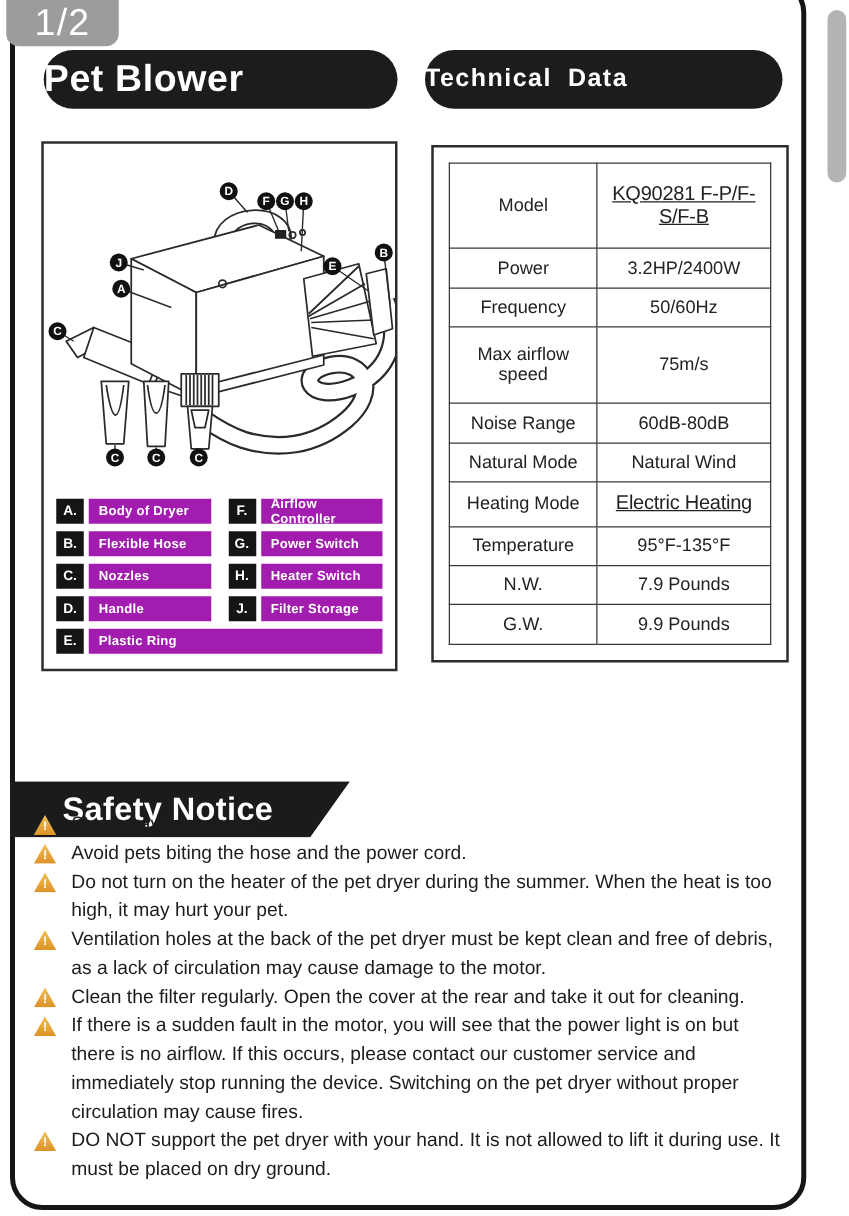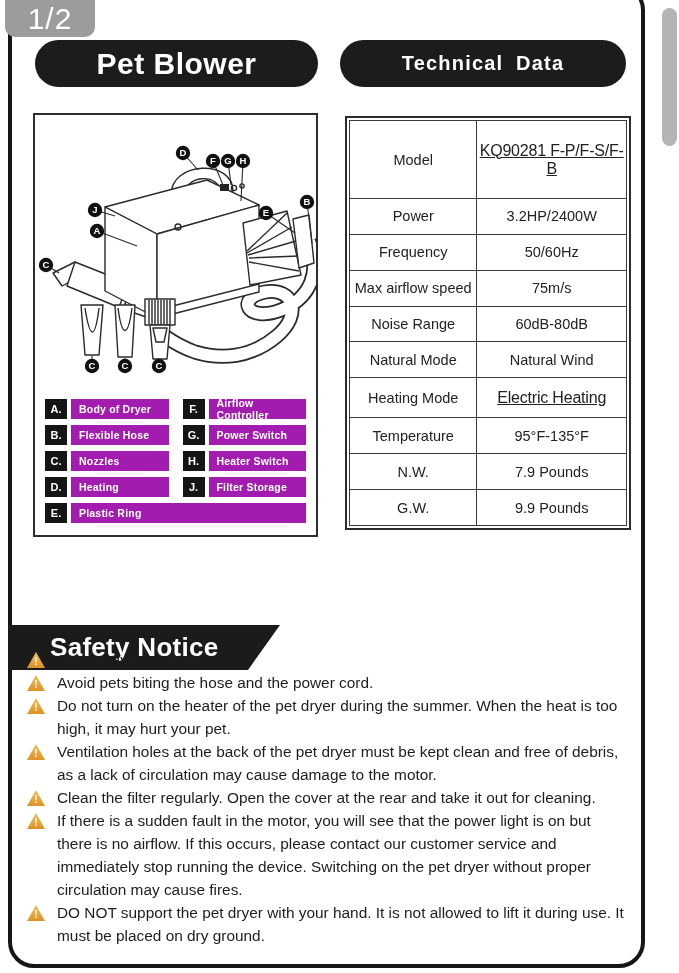--- a/index.html
+++ b/index.html
@@ -22,21 +22,21 @@
     display:flex;align-items:center;justify-content:center;
     color:#ffffff;font-size:30px;letter-spacing:1px;z-index:5;
   }
   .scrollbar{
     position:absolute;right:2px;top:8px;width:15px;height:138px;
     background:#b4b4b4;border-radius:8px;z-index:6;
   }
   
   .pill{
     position:absolute;top:40px;height:47px;background:#1c1c1c;border-radius:24px;
-    display:flex;align-items:center;justify-content:center;color:#fff;
+    display:flex;align-items:center;color:#fff;
   }
   .pill.product{left:35px;width:283px;font-size:30px;font-weight:bold;letter-spacing:.5px;}
   .pill.technical{left:340px;width:286px;font-size:20px;font-weight:bold;letter-spacing:1.2px;word-spacing:6px;}
   
   .diagram-box{
     position:absolute;left:33px;top:113px;width:285px;height:424px;
     border:2px solid #2e2e2e;box-sizing:border-box;background:#fff;
   }
   .diagram-art{position:absolute;left:0;top:0;}
   .legend{
@@ -49,21 +49,21 @@
     width:22px;background:#151515;color:#fff;font-weight:bold;font-size:11px;
     display:flex;align-items:center;justify-content:center;flex:0 0 22px;margin-right:4px;
   }
   .legend-bar{
     flex:1;background:#a21caf;color:#fff;font-weight:bold;font-size:10.5px;
     display:flex;align-items:center;padding-left:8px;letter-spacing:.2px;
   }
   
   .table-box{
     position:absolute;left:345px;top:116px;width:286px;height:414px;
-    border:2px solid #2b2b2b;box-sizing:border-box;padding:2px;background:#fff;
+    border:2px solid #2b2b2b;box-sizing:border-box;padding:12px;background:#fff;
   }
   table.tech{width:100%;height:100%;border-collapse:collapse;}
   table.tech td{
     border:1.5px solid #3a3a3a;text-align:center;vertical-align:middle;
     font-size:14.5px;color:#222;padding:0 2px;
   }
   table.tech td.key{width:46%;}
   table.tech td.small{font-size:16px;letter-spacing:-.2px;text-decoration:underline;}
   
   .safety-banner{
@@ -202,21 +202,21 @@
       <div class="legend-item">
         <span class="legend-chip">C.</span>
         <span class="legend-bar">Nozzles</span>
       </div>
       <div class="legend-item">
         <span class="legend-chip">H.</span>
         <span class="legend-bar">Heater Switch</span>
       </div>
       <div class="legend-item">
         <span class="legend-chip">D.</span>
-        <span class="legend-bar">Heating</span>
+        <span class="legend-bar">Handle</span>
       </div>
       <div class="legend-item">
         <span class="legend-chip">J.</span>
         <span class="legend-bar">Filter Storage</span>
       </div>
       <div class="legend-item wide">
         <span class="legend-chip">E.</span>
         <span class="legend-bar">Plastic Ring</span>
       </div>
     </div>

